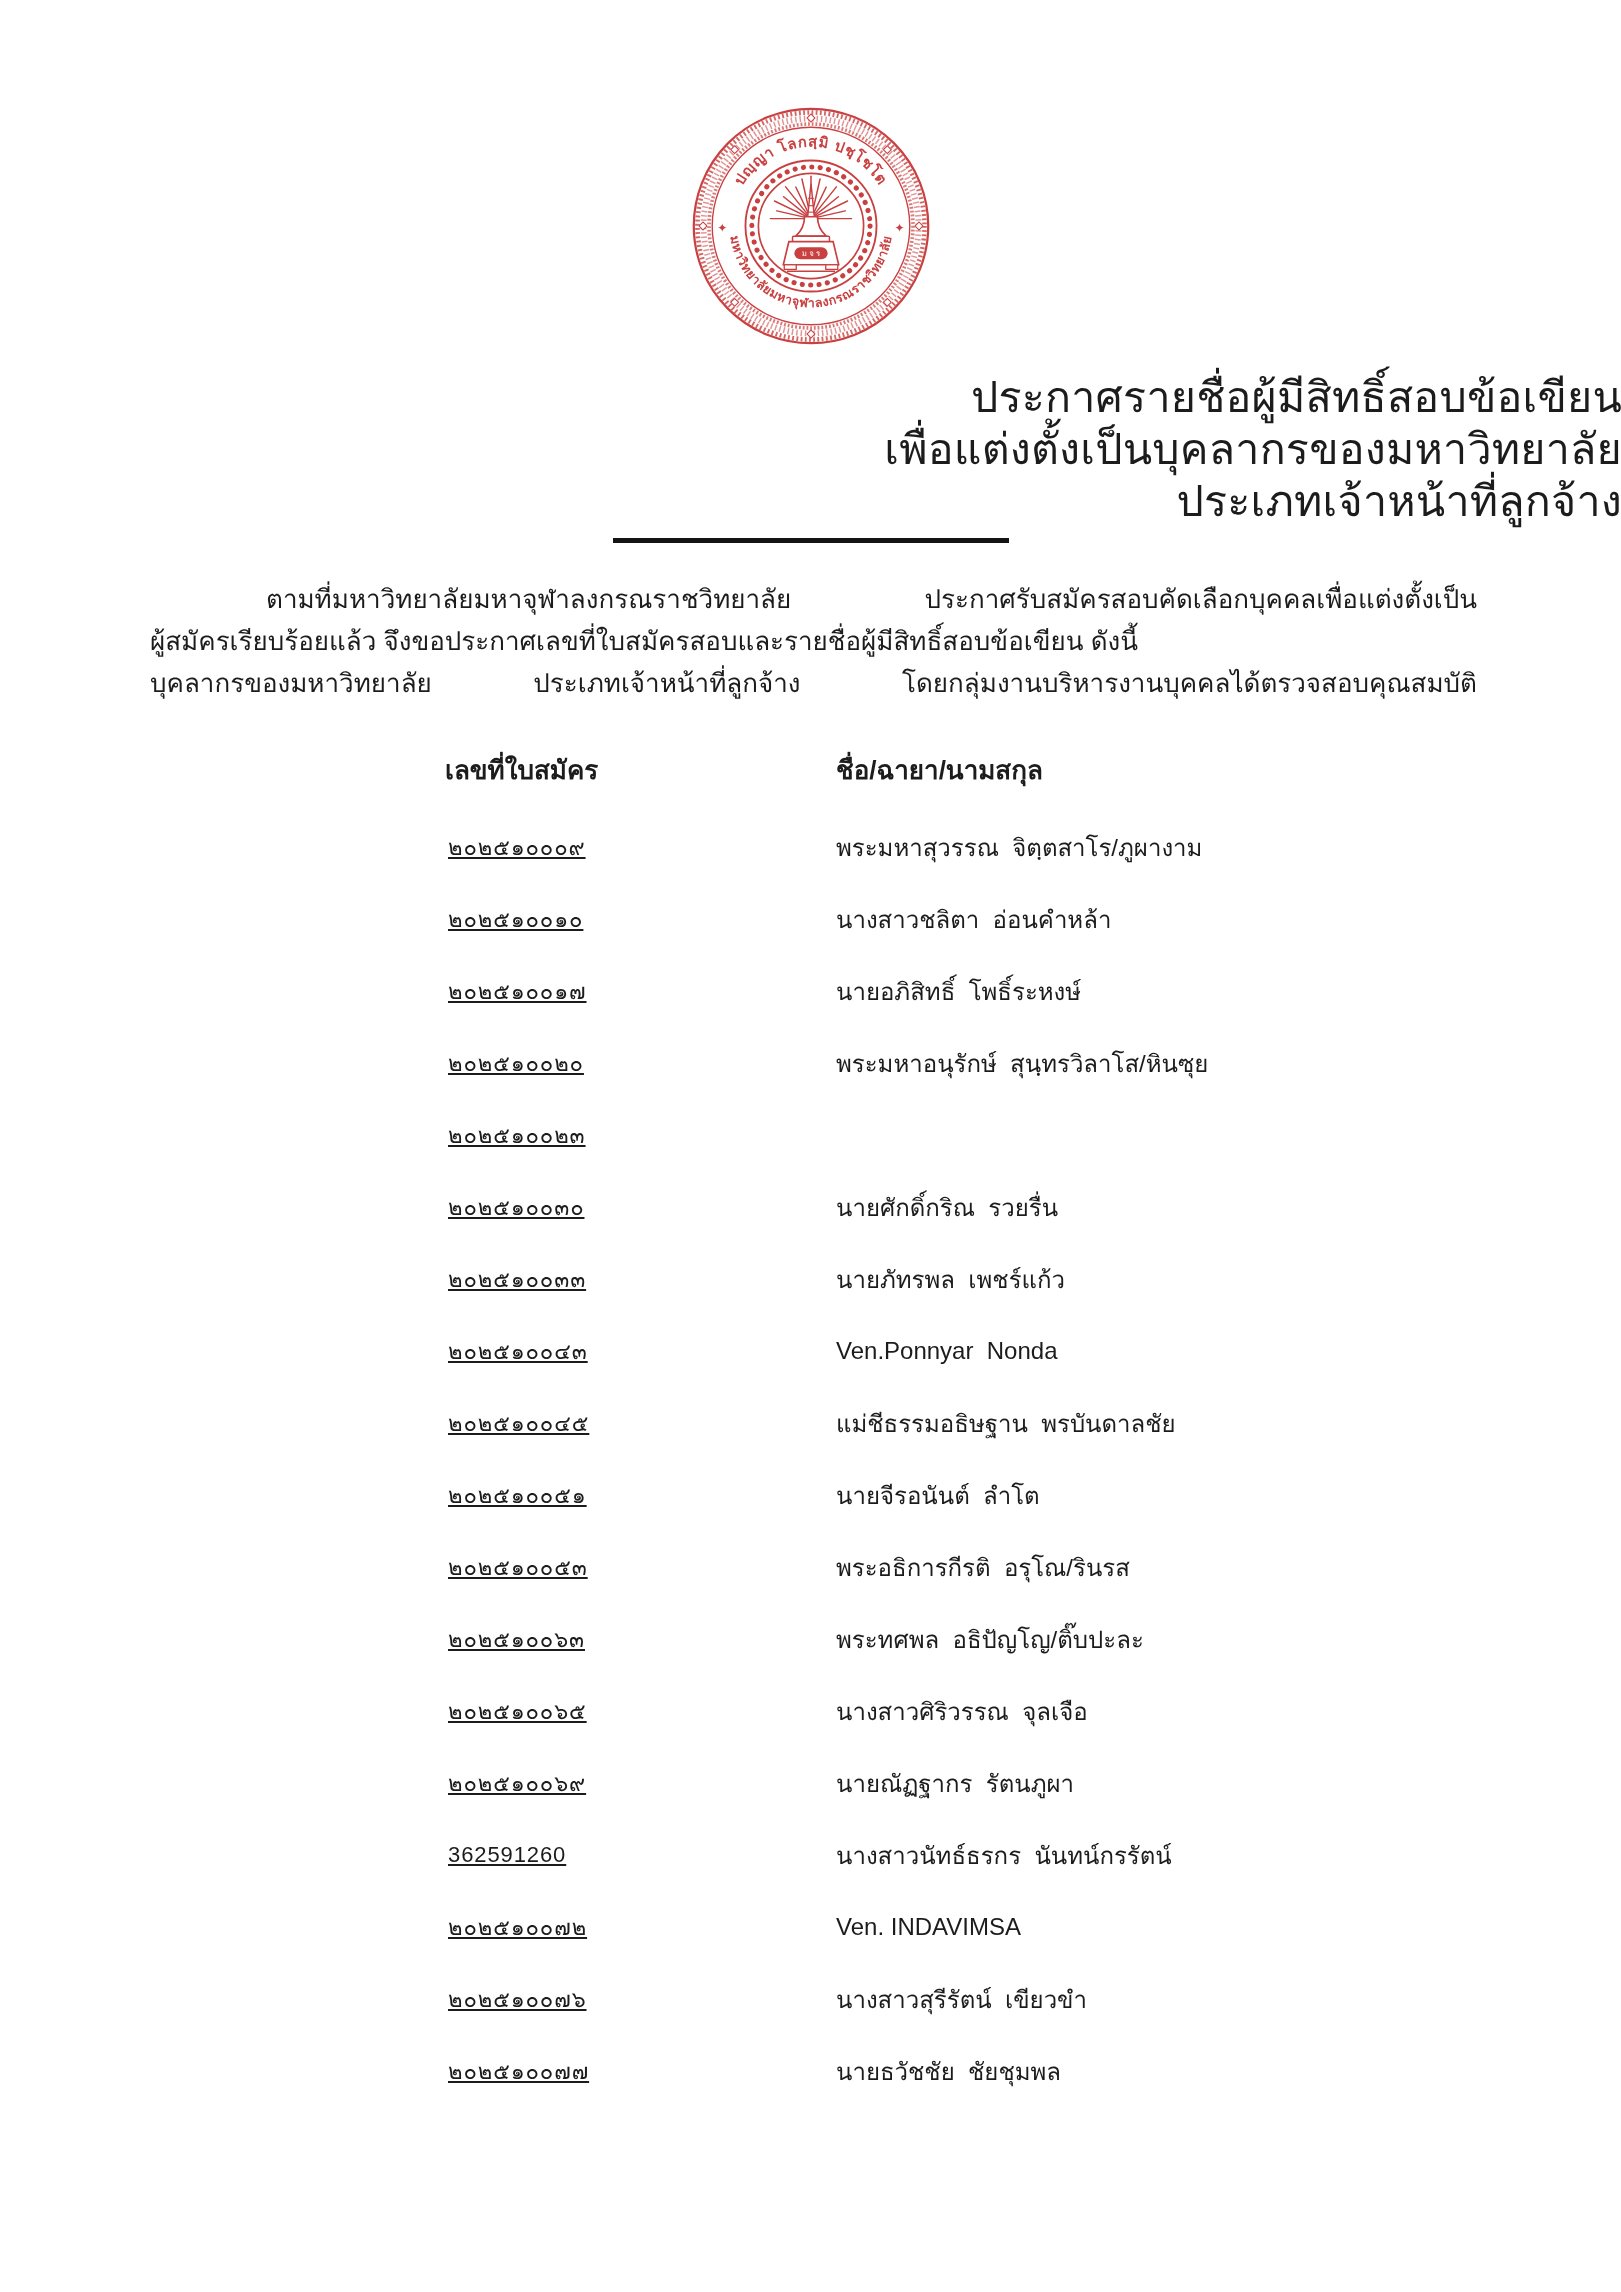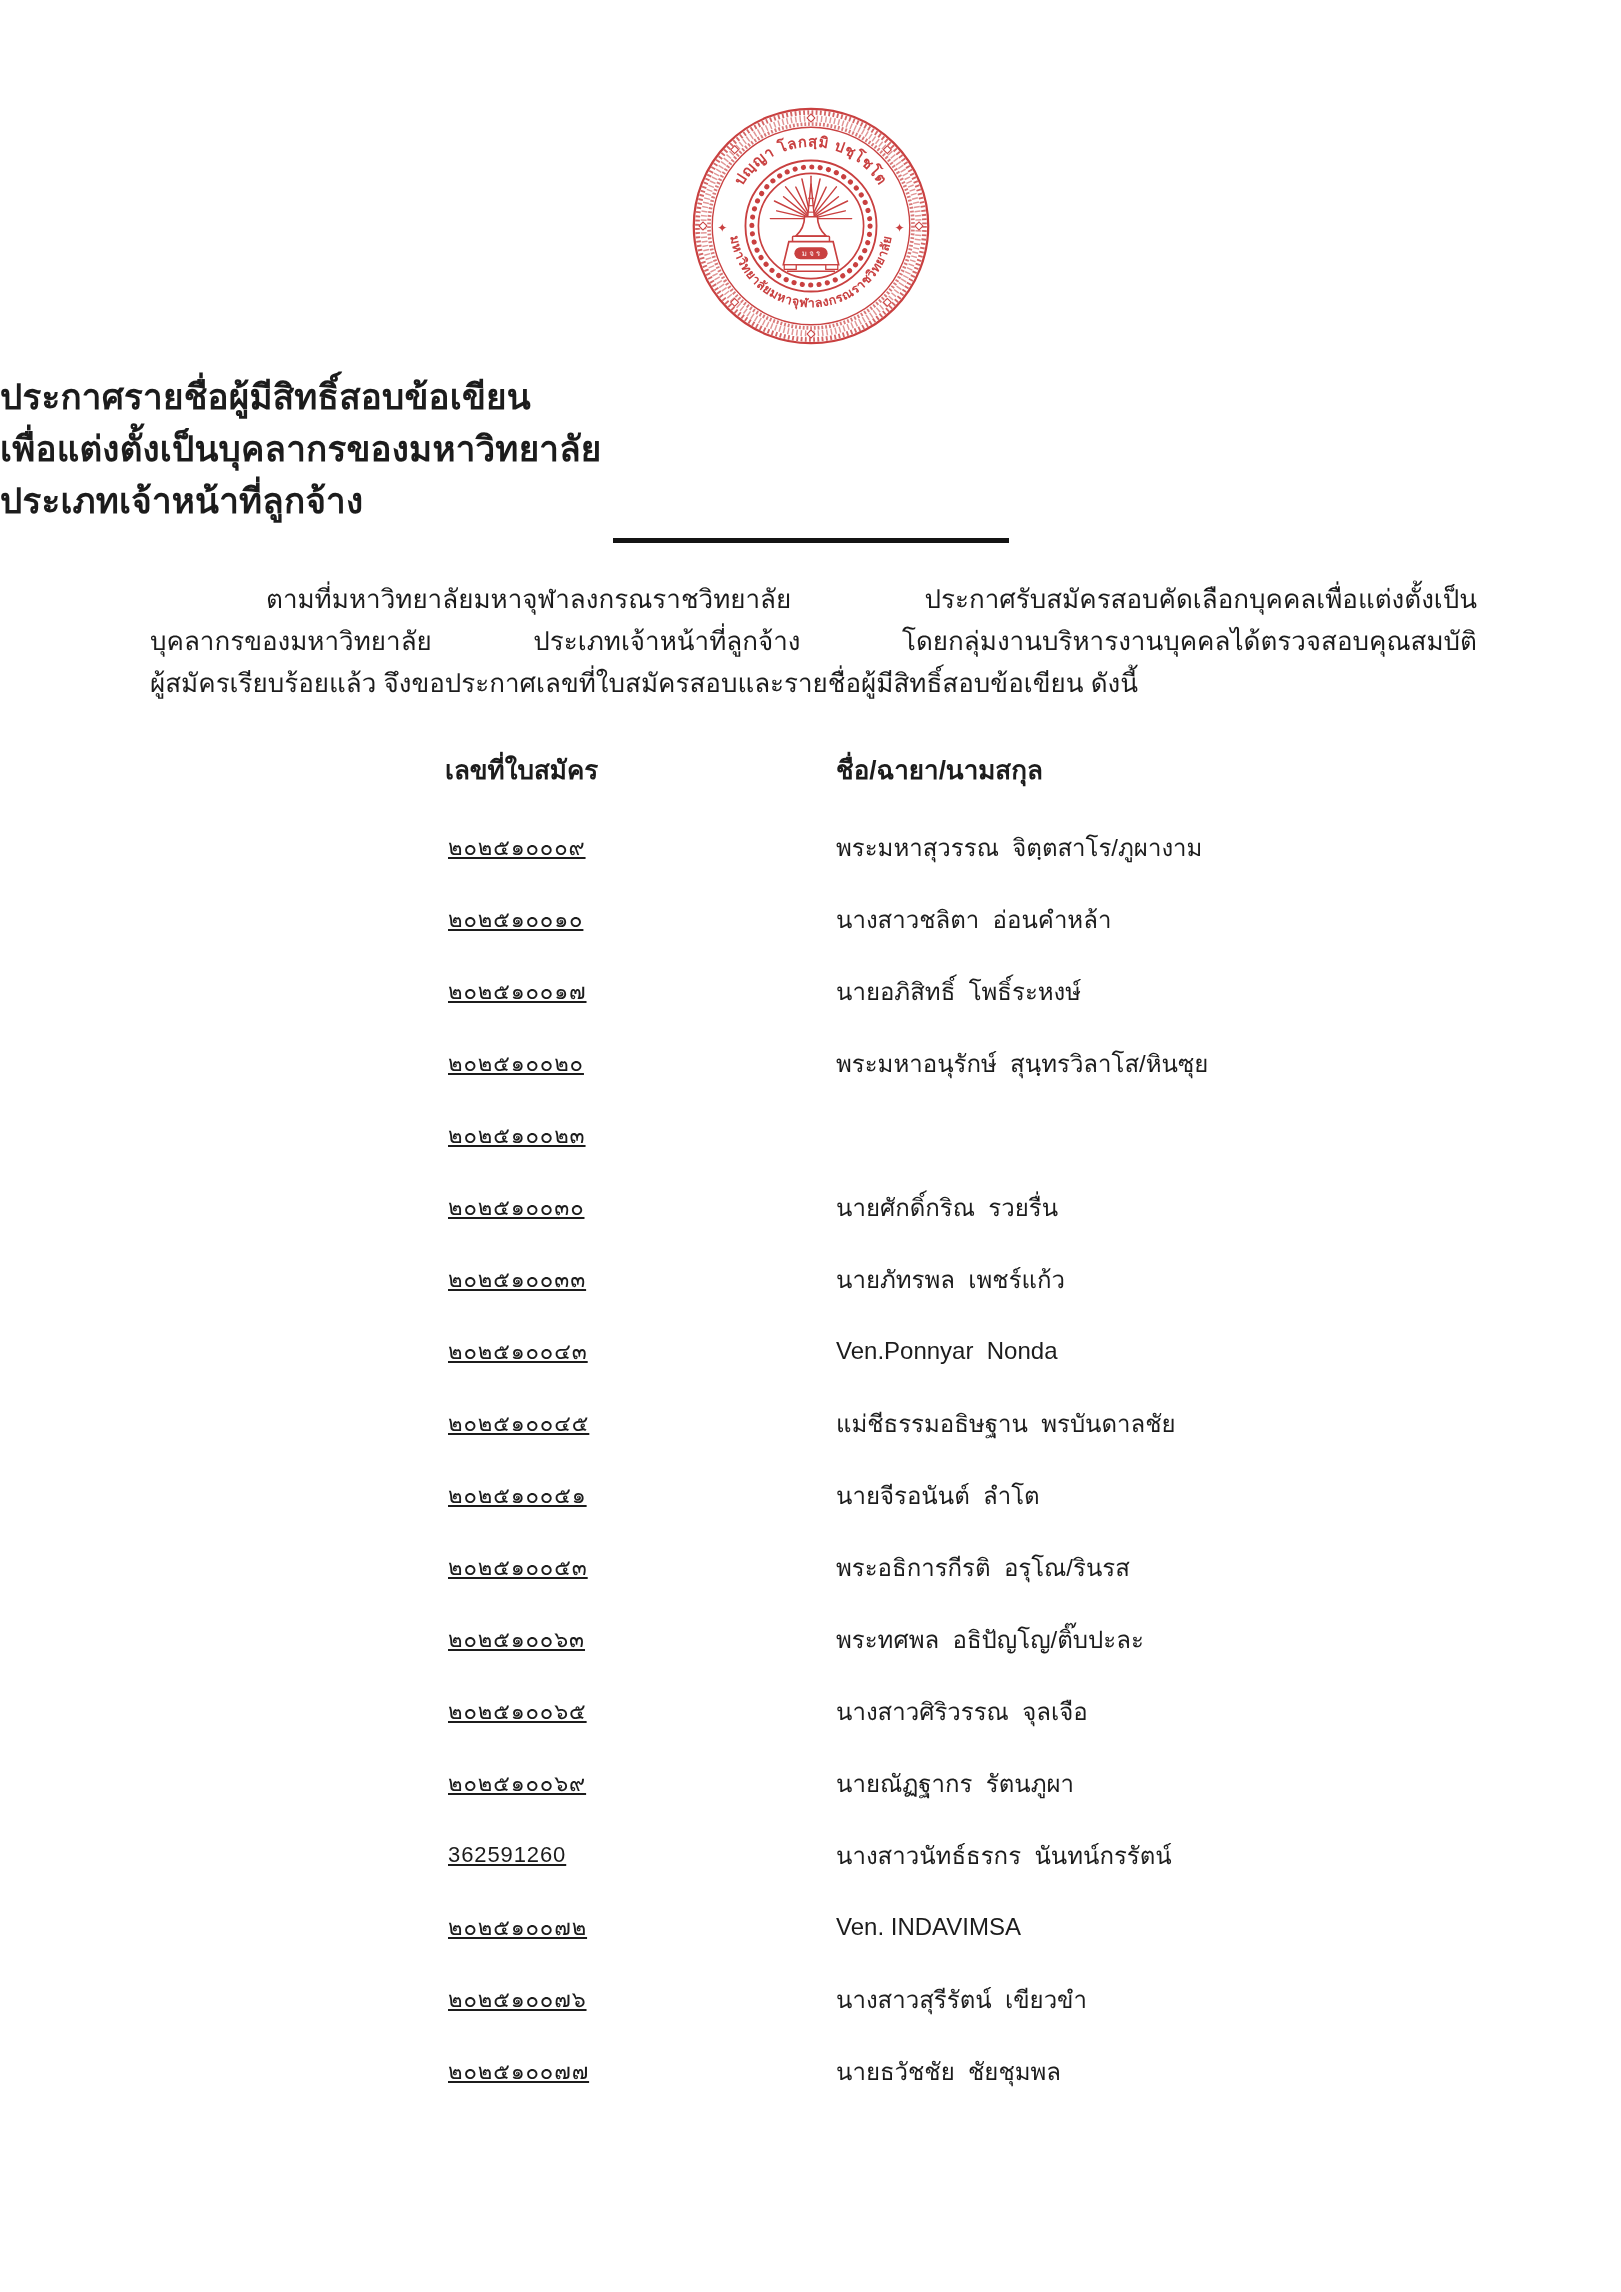--- a/index.html
+++ b/index.html
@@ -15,22 +15,22 @@
   .seal{
     position:absolute;
     top:106px;left:50%;
     width:240px;height:240px;
     transform:translateX(-50%);
   }
   .seal svg{width:100%;height:100%;display:block;}
   
   .title-block{
     position:absolute;top:371px;left:0;width:100%;
-    text-align:left;
-    font-size:35px;font-weight:700;
+    text-align:right;
+    font-size:43px;font-weight:400;
     line-height:52px;
     letter-spacing:0.2px;
   }
   .title-underline{
     position:absolute;top:538px;left:613px;
     width:396px;height:4.5px;background:#141414;
   }
   
   .paragraph{
     position:absolute;top:578px;left:150px;width:1327px;
@@ -144,22 +144,22 @@
 
   <div class="title-block">
     <div>ประกาศรายชื่อผู้มีสิทธิ์สอบข้อเขียน</div>
     <div>เพื่อแต่งตั้งเป็นบุคลากรของมหาวิทยาลัย</div>
     <div>ประเภทเจ้าหน้าที่ลูกจ้าง</div>
   </div>
   <div class="title-underline"></div>
 
   <div class="paragraph">
     <div class="para-line just first">ตามที่มหาวิทยาลัยมหาจุฬาลงกรณราชวิทยาลัย ประกาศรับสมัครสอบคัดเลือกบุคคลเพื่อแต่งตั้งเป็น</div>
+    <div class="para-line">ผู้สมัครเรียบร้อยแล้ว จึงขอประกาศเลขที่ใบสมัครสอบและรายชื่อผู้มีสิทธิ์สอบข้อเขียน ดังนี้</div>
     <div class="para-line just">บุคลากรของมหาวิทยาลัย ประเภทเจ้าหน้าที่ลูกจ้าง โดยกลุ่มงานบริหารงานบุคคลได้ตรวจสอบคุณสมบัติ</div>
-    <div class="para-line">ผู้สมัครเรียบร้อยแล้ว จึงขอประกาศเลขที่ใบสมัครสอบและรายชื่อผู้มีสิทธิ์สอบข้อเขียน ดังนี้</div>
   </div>
 
   <div class="list-header">
     <span class="col-no-header">เลขที่ใบสมัคร</span>
     <span class="col-name-header">ชื่อ/ฉายา/นามสกุล</span>
   </div>
 
   <div class="rows">
 
       <div class="row">

